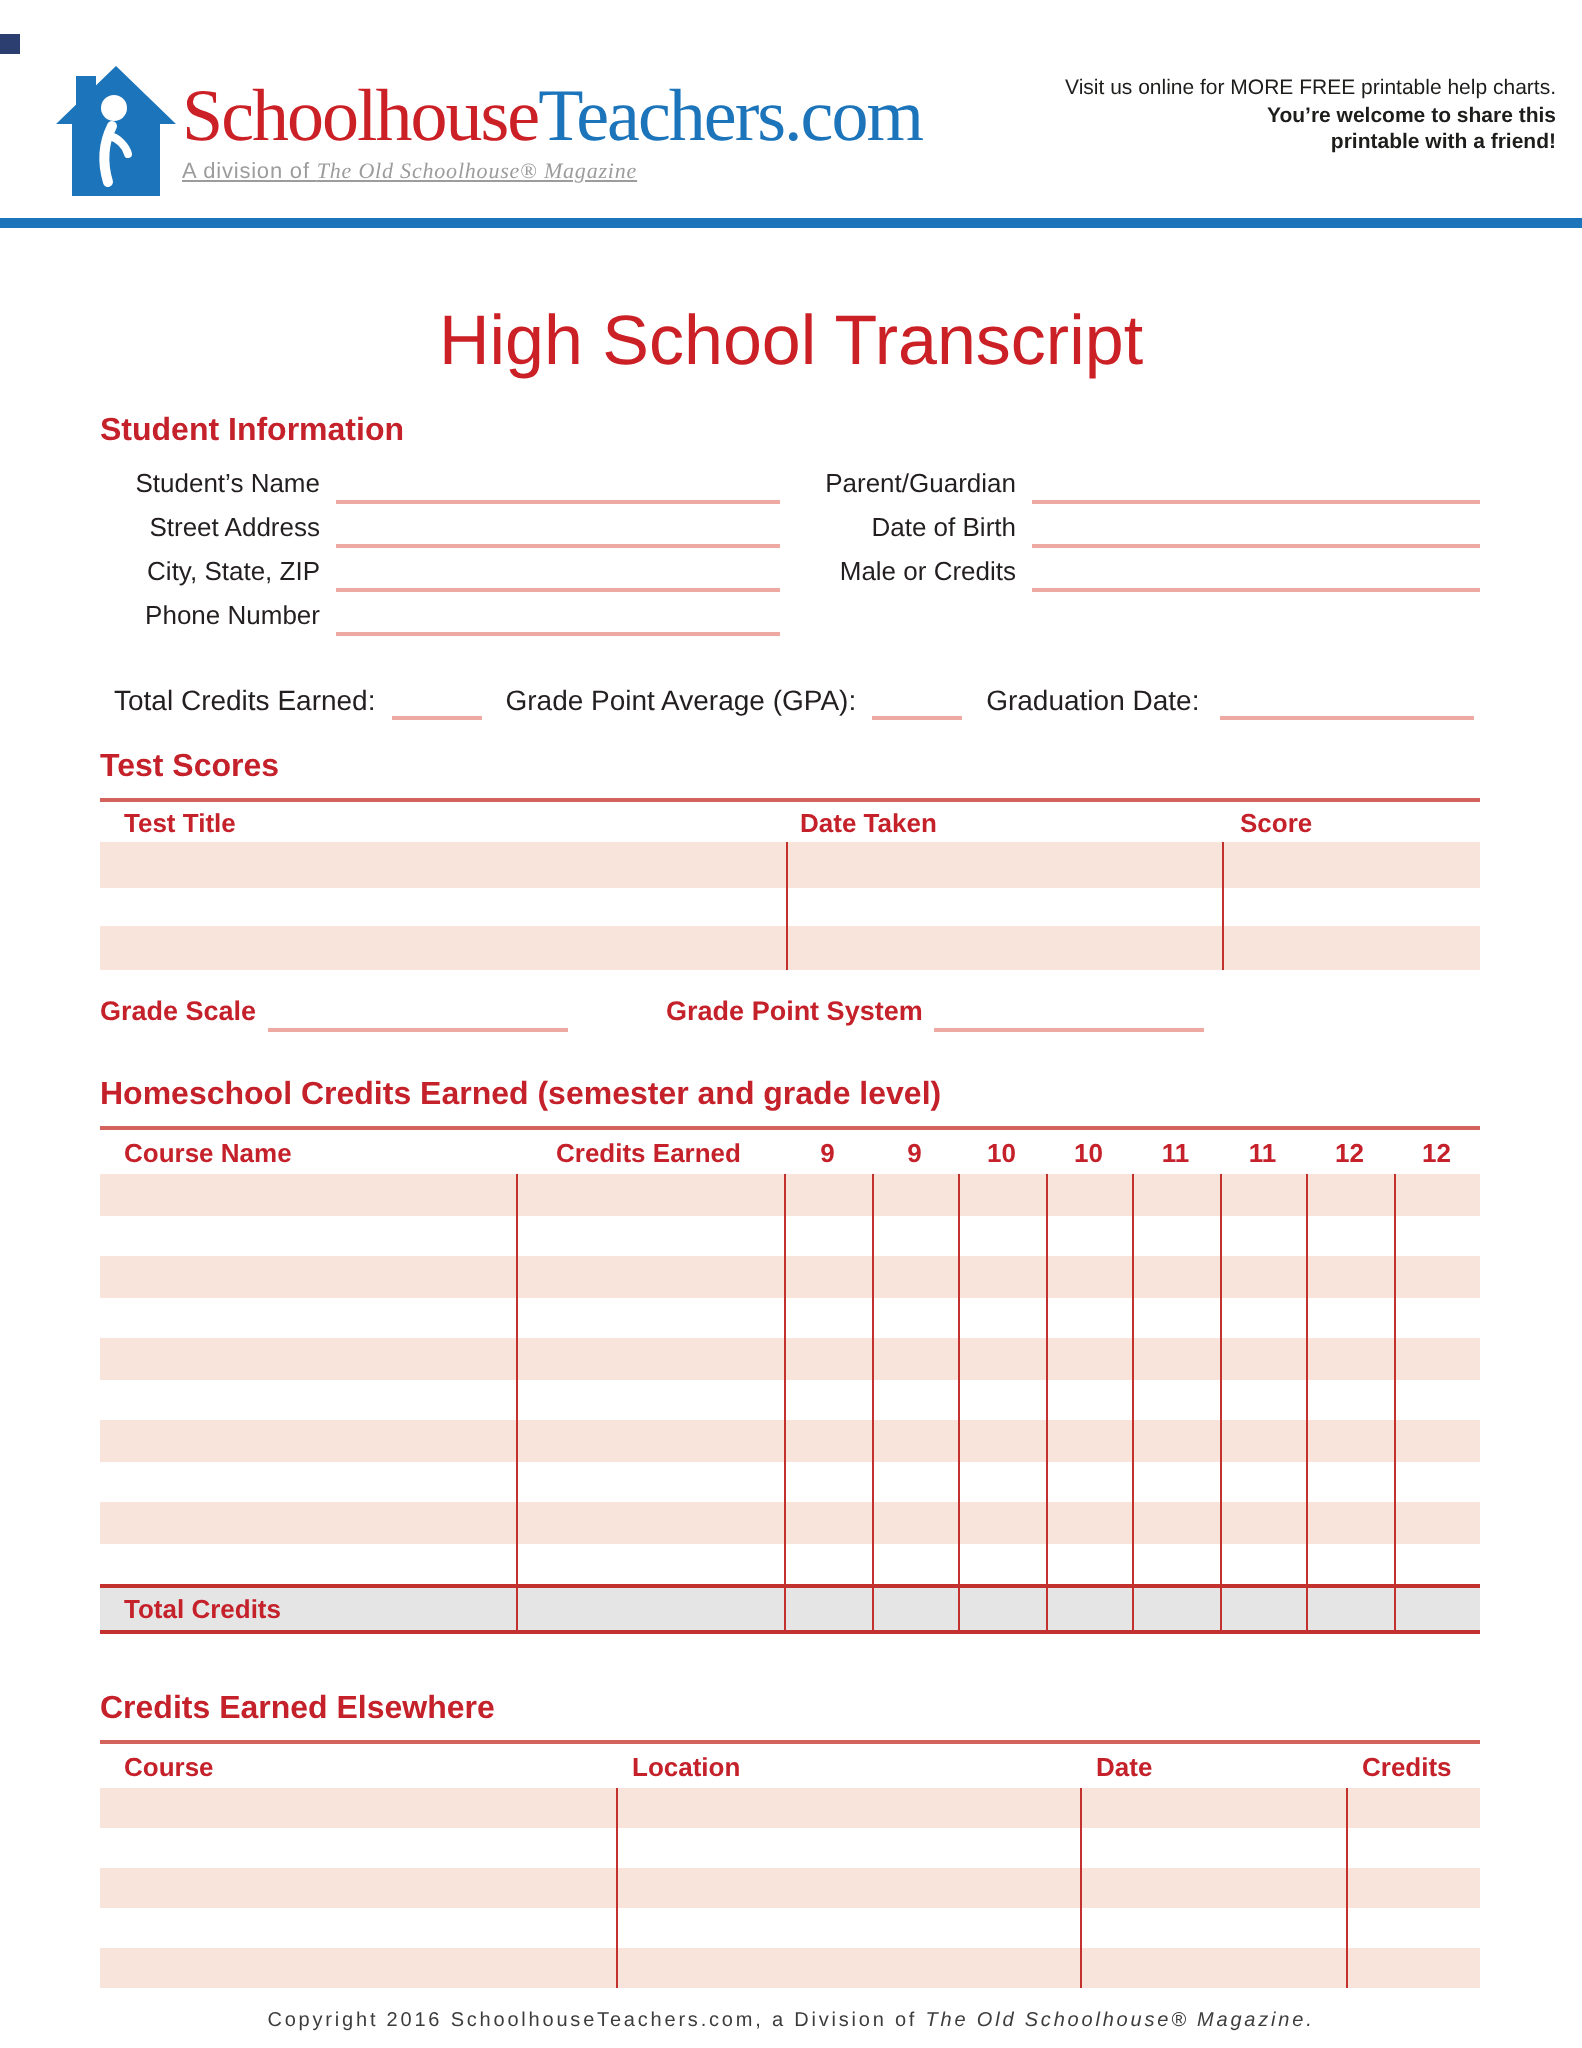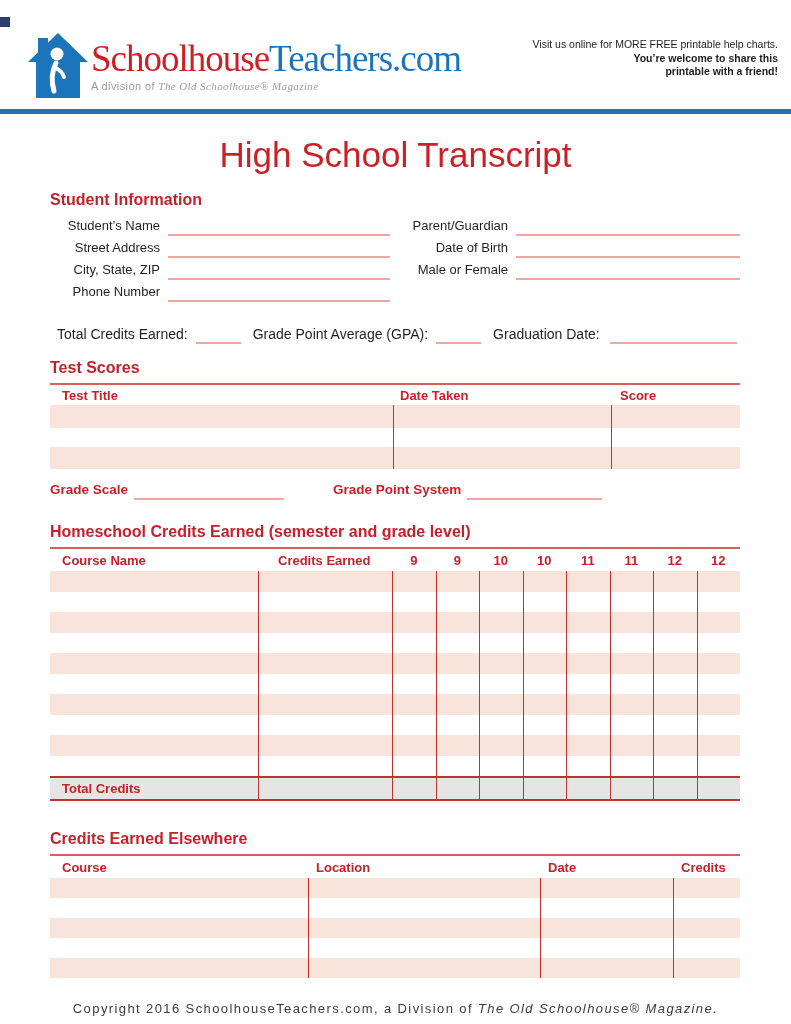--- a/index.html
+++ b/index.html
@@ -10,27 +10,27 @@
     font-family:"Liberation Sans", sans-serif; color:#231f20;
   }
   
   .header { position:relative; height:97px;margin-top:17px; }
   .corner-mark { position:absolute; left:0; top:0; width:10px; height:10px; background:#2c3e6f; }
   .logo { position:absolute; left:28px; top:16px; width:60px; height:66px; }
   .brand { position:absolute; left:91px; top:22px; white-space:nowrap; }
   .brand-main { font-family:"Liberation Serif", serif; font-size:37px; line-height:40px; letter-spacing:-1px; }
   .brand-red  { color:#cc2027; }
   .brand-blue { color:#1c74ba; }
-  .tagline { font-size:11px; color:#9c9c9c; margin-top:1px; letter-spacing:.4px; }
+  .tagline { font-size:11px; color:#9c9c9c; margin-top:1px; letter-spacing:.4px;text-decoration:underline; }
   .tagline i { font-family:"Liberation Serif", serif; }
   .promo { position:absolute; right:13px; top:21px; text-align:right; font-size:10.5px; line-height:13.5px; color:#1d1d1b; }
   .promo .b { font-weight:bold; }
   .blue-bar { position:absolute; left:0; right:0; bottom:0; height:5px; background:#1c74ba; }
   
-  .title { margin-top:21px; text-align:center; color:#cc2027; font-size:35px; line-height:40px; font-weight:normal; letter-spacing:0; }
+  .title { margin-top:37px; text-align:center; color:#cc2027; font-size:35px; line-height:40px; font-weight:normal; letter-spacing:0; }
   
   .content { width:690px; margin-left:50px; }
   h2.sec { color:#c5212a; font-size:16px; line-height:20px; font-weight:bold; }
   .mt-student   { margin-top:15px; }
   .mt-test      { margin-top:14px; }
   .mt-home      { margin-top:22px; }
   .mt-else      { margin-top:28px; }
   .rule { border-top:2px solid #d2625b; margin-top:5px; }
   
   .fields { display:flex; margin-top:4px; }
@@ -75,21 +75,21 @@
   .hrow-w { height:20px; }
   .total-row { height:25px; background:#e5e5e5; border-top:2px solid #c2312e; border-bottom:2px solid #c2312e; display:flex; align-items:center; }
   .total-label { color:#c5212a; font-weight:bold; font-size:13px; padding-left:12px; }
   
   .thead-else { height:22px; }
   .ec1 { width:258px; padding-left:12px; }
   .ec2 { width:232px; padding-left:8px; }
   .ec3 { width:133px; padding-left:8px; }
   .ec4 { width:67px;  padding-left:8px; }
   
-  .footer { position:absolute; left:0; right:0; bottom:8px; text-align:center; font-size:13px; letter-spacing:1.4px; color:#3c3c3c; }
+  .footer { position:absolute; left:0; right:0; bottom:8px; text-align:center; font-size:10px; letter-spacing:1.4px; color:#3c3c3c; }
   .footer i { letter-spacing:1.4px; }
 </style>
 </head>
 <body>
 
 <div class="page">
 
   <div class="header">
     <div class="corner-mark"></div>
 
@@ -144,21 +144,21 @@
       <div class="fcol fcol-right">
         <div class="frow">
           <span class="flabel">Parent/Guardian</span>
           <span class="fline"></span>
         </div>
         <div class="frow">
           <span class="flabel">Date of Birth</span>
           <span class="fline"></span>
         </div>
         <div class="frow">
-          <span class="flabel">Male or Female</span>
+          <span class="flabel">Male or Credits</span>
           <span class="fline"></span>
         </div>
       </div>
     </div>
 
     <div class="summary">
       <span class="slabel s1">Total Credits Earned:</span>
       <span class="sline l1"></span>
       <span class="slabel">Grade Point Average (GPA):</span>
       <span class="sline l2"></span>

